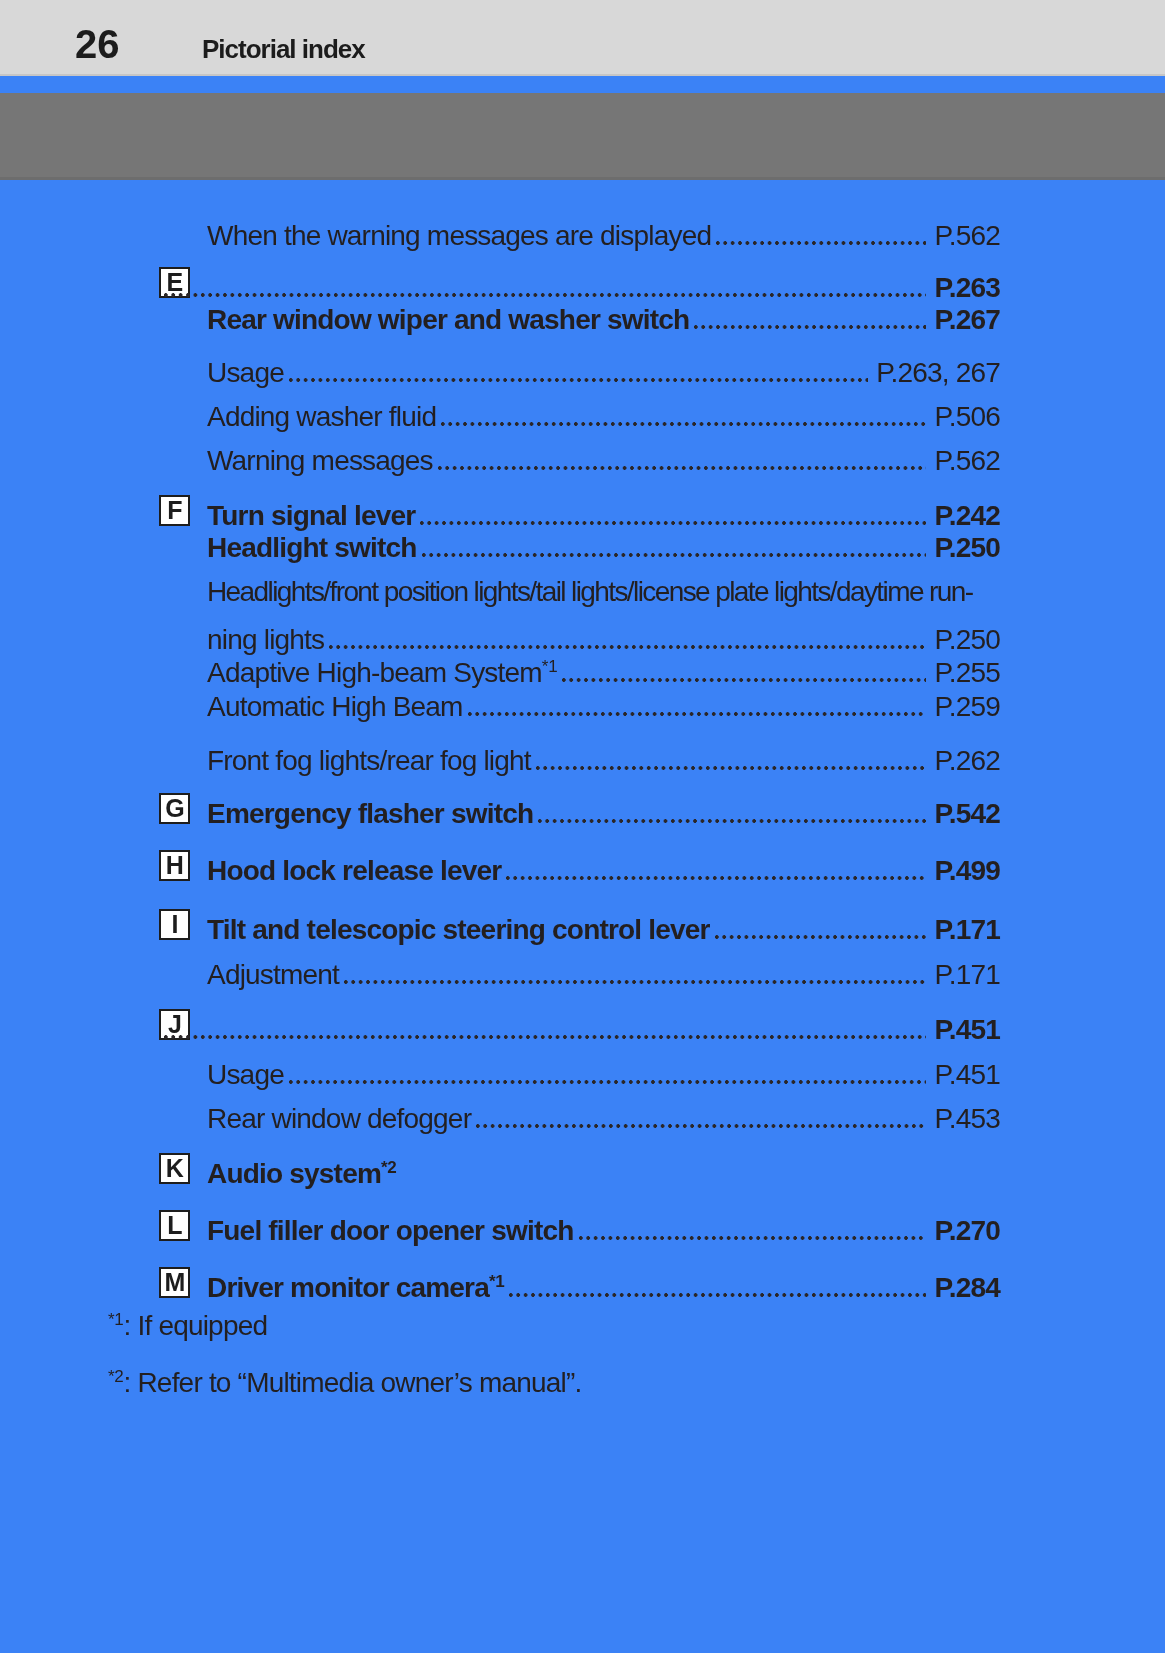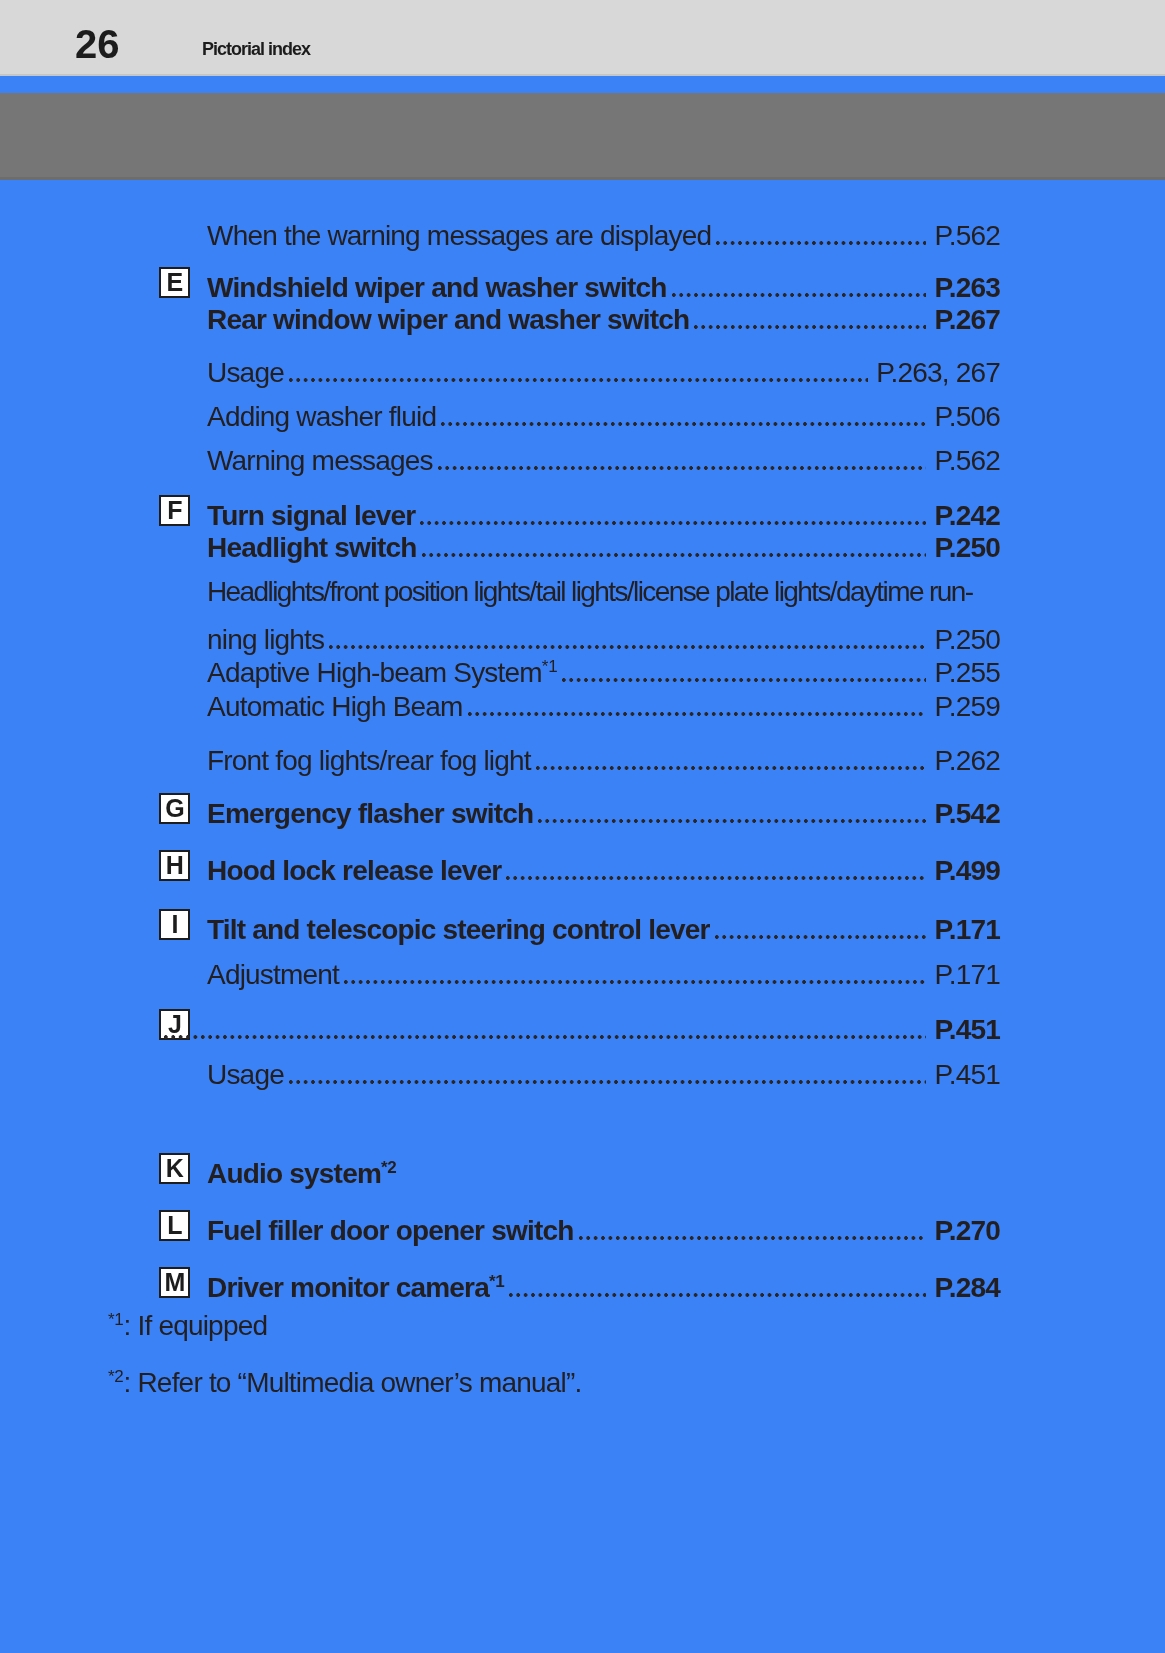--- a/index.html
+++ b/index.html
@@ -27,21 +27,21 @@
     top: 22px;
     font-size: 40px;
     font-weight: bold;
     line-height: 44px;
     color: #1c1c1c;
   }
   .header-title {
     position: absolute;
     left: 202px;
     top: 36px;
-    font-size: 18px;
+    font-size: 26px;
     font-weight: bold;
     letter-spacing: -1px;
     line-height: 26px;
     color: #1c1c1c;
   }
 
   
   .section-banner {
     position: absolute;
     top: 93px; left: 0; right: 0;
@@ -153,21 +153,20 @@
   <div class="content">
 
     <div class="row" style="top:192px">
       <span class="entry-label">When the warning messages are displayed</span>
       <span class="dot-leader"></span>
       <span class="page-ref">P.562</span>
     </div>
 
     <div class="row bold" style="top:244px">
       <span class="letterbox">E</span>
-      <span class="entry-label">Windshield wiper and washer switch</span>
       <span class="dot-leader"></span>
       <span class="page-ref">P.263</span>
     </div>
 
     <div class="row bold" style="top:276px">
       <span class="entry-label">Rear window wiper and washer switch</span>
       <span class="dot-leader"></span>
       <span class="page-ref">P.267</span>
     </div>
 
@@ -262,20 +261,25 @@
       <span class="dot-leader"></span>
       <span class="page-ref">P.451</span>
     </div>
 
     <div class="row" style="top:1031px">
       <span class="entry-label">Usage</span>
       <span class="dot-leader"></span>
       <span class="page-ref">P.451</span>
     </div>
 
+    <div class="row" style="top:1075px">
+      <span class="entry-label">Rear window defogger</span>
+      <span class="dot-leader"></span>
+      <span class="page-ref">P.453</span>
+    </div>
 
     <div class="row bold" style="top:1130px">
       <span class="letterbox">K</span>
       <span class="entry-label"><span>Audio system</span><span class="sup">*2</span></span>
     </div>
 
     <div class="row bold" style="top:1187px">
       <span class="letterbox">L</span>
       <span class="entry-label">Fuel filler door opener switch</span>
       <span class="dot-leader"></span>

